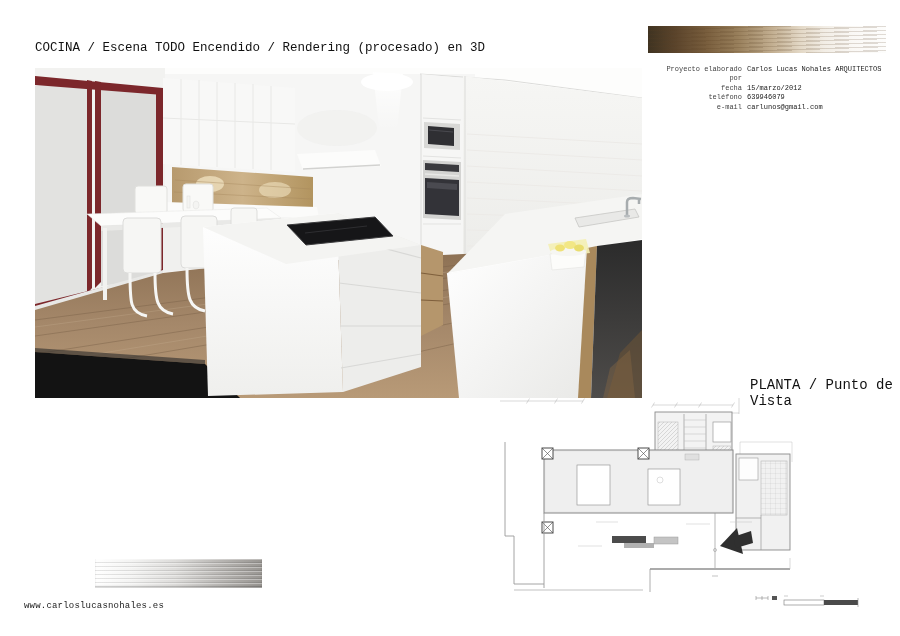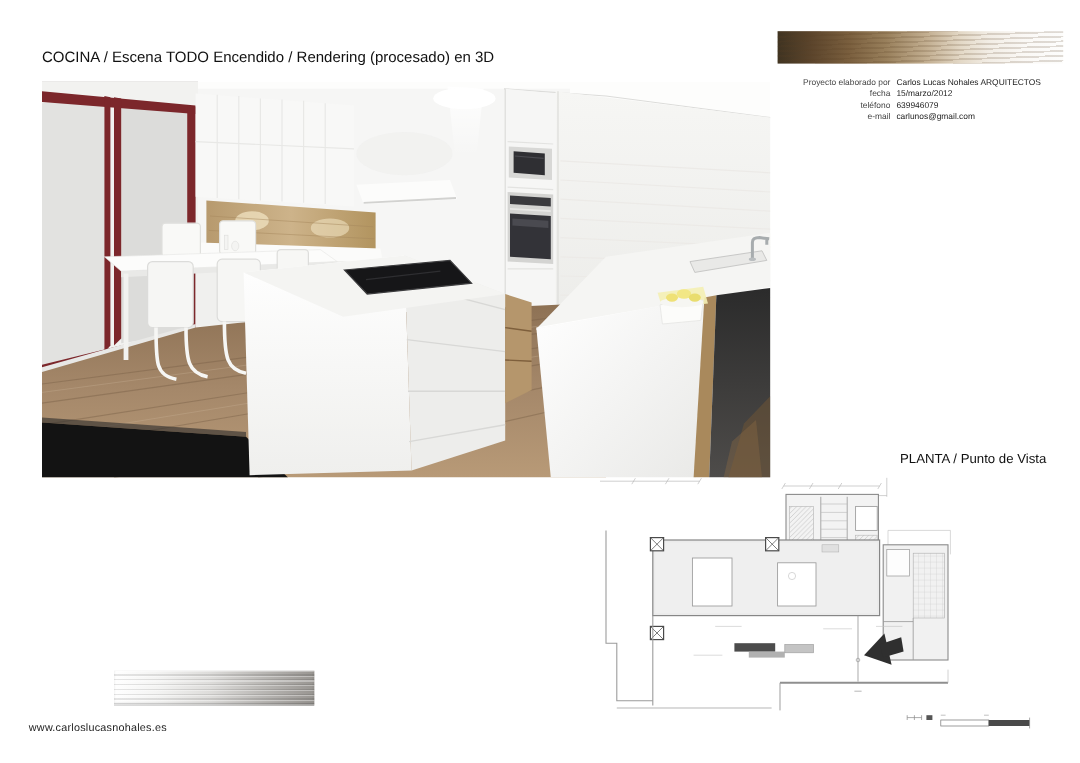--- a/index.html
+++ b/index.html
@@ -1,29 +1,29 @@
 <!DOCTYPE html>
 <html><head>
 <meta charset="utf-8">
 <style>
   html,body{margin:0;padding:0;background:#fff;}
   #page{position:relative;width:900px;height:636px;background:#fff;overflow:hidden;
-        font-family:Liberation Sans, sans-serif;color:#1a1a1a;}
+        font-family:Liberation Mono, monospace;color:#1a1a1a;}
   .abs{position:absolute;}
   #title{left:35px;top:41px;font-size:12.5px;color:#111;}
   #render{left:35px;top:68px;width:607px;height:330px;}
   #woodbar{left:648px;top:26px;width:238px;height:27px;
     background:
       repeating-linear-gradient(178deg, rgba(88,62,34,.18) 0 1.5px, rgba(255,255,255,0) 1.5px 4px),
       linear-gradient(90deg,#3f3321 0%,#5c452c 12%,#7a5f3e 25%,#99805c 38%,#c2ae90 52%,#e3d8c6 64%,#f2ede5 74%,#faf8f5 86%,#fdfdfc 100%);}
   #info{left:650px;top:65px;width:236px;font-size:7px;line-height:9.4px;color:#333;}
   .info-row{display:flex;}
   .info-label{width:92px;text-align:right;margin-right:5px;color:#444;flex:0 0 auto;}
   .info-value{text-align:left;color:#222;}
-  #plan-title{left:733px;top:377px;font-size:11px;color:#111;padding-left:17px;}
+  #plan-title{left:733px;top:377px;font-size:14px;color:#111;padding-left:17px;}
   #plan{left:500px;top:398px;width:360px;height:230px;}
   #silverbar{left:95px;top:559px;width:167px;height:29px;
     background:
       repeating-linear-gradient(180deg, rgba(255,255,255,.35) 0 1px, rgba(0,0,0,0) 1px 3px, rgba(0,0,0,.10) 3px 4px),
       linear-gradient(90deg,#ffffff 0%,#f3f3f2 22%,#dddcda 48%,#bcbab7 72%,#989591 100%);
     box-shadow:inset 0 -2px 2px rgba(0,0,0,.14);}
   #website{left:24px;top:601px;font-size:9px;color:#222;letter-spacing:.2px;}
 </style>
 </head>
 <body>

